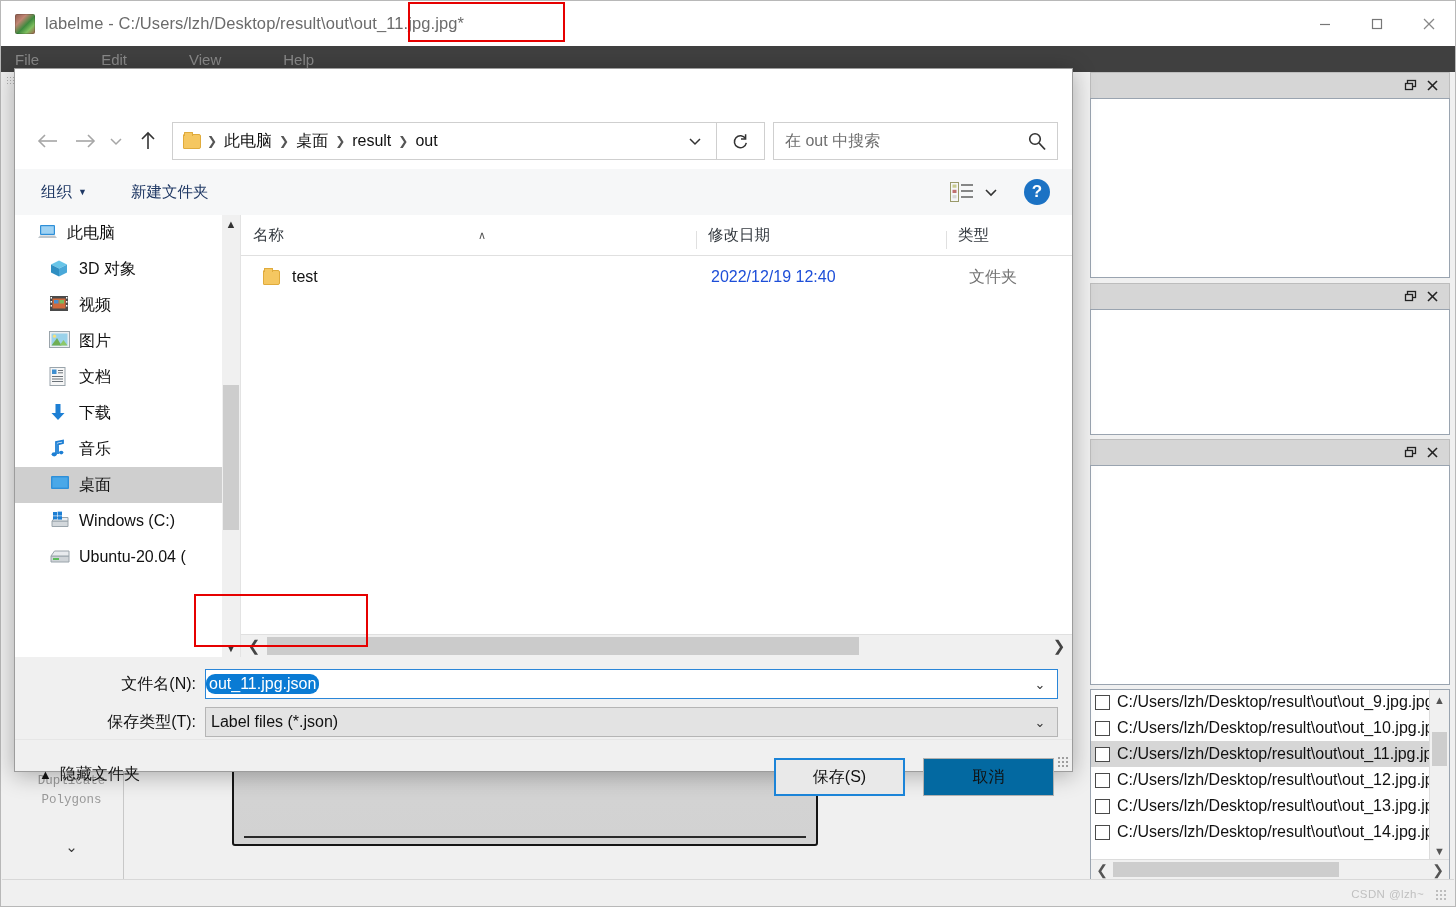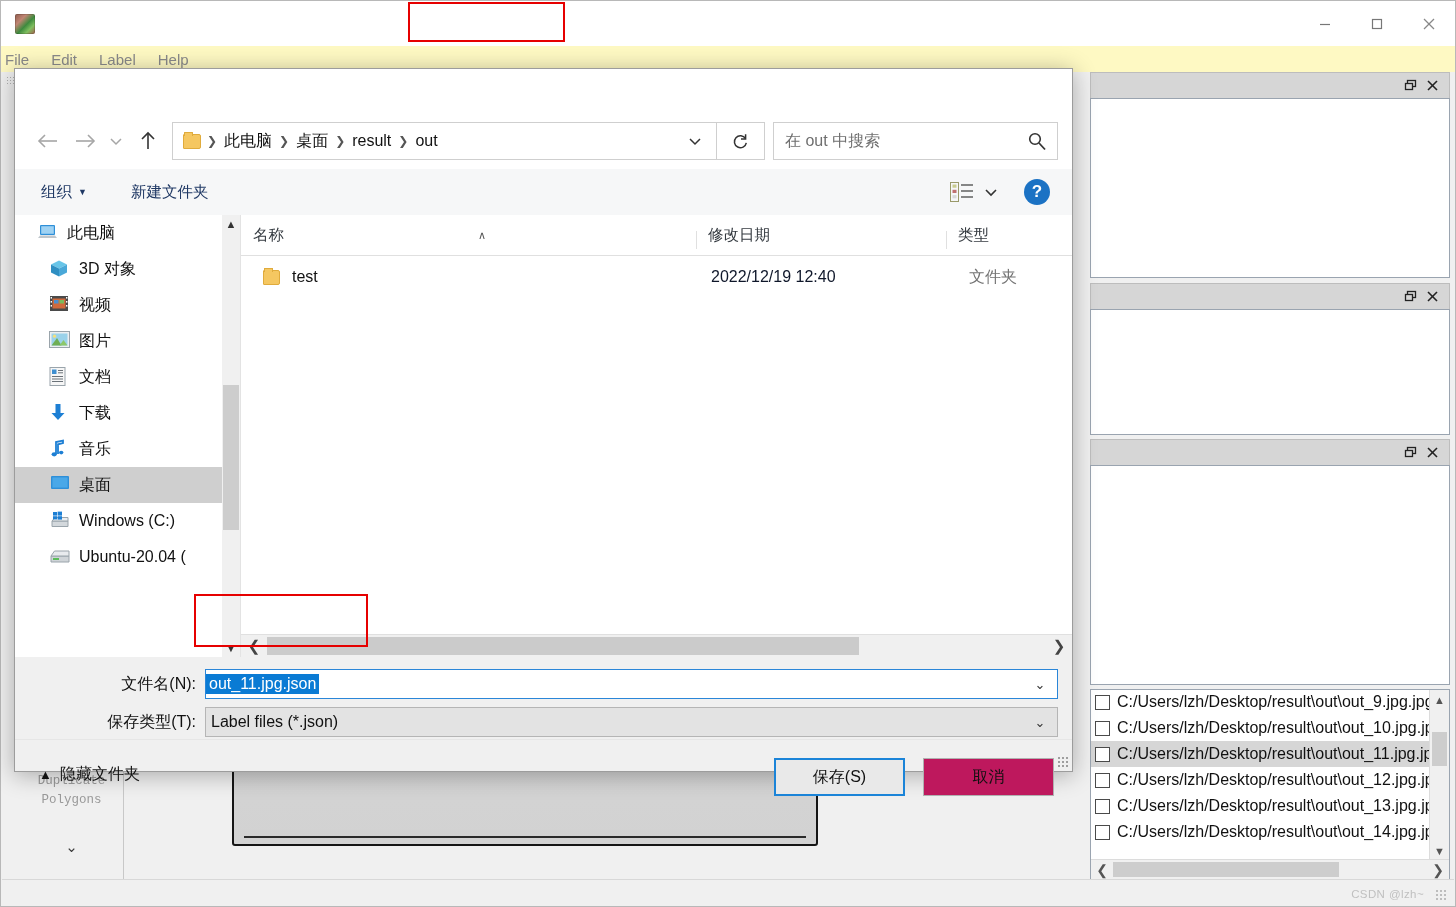--- a/index.html
+++ b/index.html
@@ -19,22 +19,22 @@
     background:linear-gradient(135deg,#8e5c4e 0%,#c08573 30%,#3e8a3e 55%,#7fbf5f 75%,#a45c4e 100%);
     box-shadow:inset 0 0 0 1px rgba(0,0,0,.15);}
   .mw-title{font-size:16.5px;color:#6b6b6b;white-space:nowrap;letter-spacing:.1px;}
   .mw-title .hl{color:#6b6b6b;}
   .mw-ctrls{position:absolute;right:0;top:0;height:45px;display:flex;align-items:center;}
   .mw-btn{width:52px;height:45px;display:flex;align-items:center;justify-content:center;}
   .mw-btn svg{display:block;}
 
   .red-box{position:absolute;border:2.5px solid #e60000;box-sizing:border-box;pointer-events:none;}
 
-  .menubar{position:absolute;left:0;top:45px;width:1454px;height:26px;background:#fef9c3;
-    display:flex;align-items:center;box-sizing:border-box;}
+  .menubar{position:absolute;left:0;top:45px;width:1454px;height:26px;background:#404040;
+    display:flex;align-items:center;padding-left:10px;box-sizing:border-box;gap:40px;}
   .menuitem{font-size:15px;color:#8a8a8a;margin-right:14px;padding:1px 4px;}
 
   .mw-body{position:absolute;left:1px;top:71px;right:1px;bottom:1px;background:#f0f0f0;}
 
   
   .left-tool{position:absolute;left:0;top:0;width:18px;bottom:0;background:#f0f0f0;border-right:1px solid #d0d0d0;}
   .lt-dots{position:absolute;left:4px;top:4px;width:8px;height:10px;
      background-image:radial-gradient(circle,#a0a0a0 .8px,transparent .9px);
      background-size:3px 3px;opacity:.8;}
 
@@ -130,54 +130,57 @@
 
   .filepane{position:absolute;left:226px;top:0;right:0;bottom:0;background:#fff;}
   .colhdr{height:40px;display:flex;align-items:flex-end;border-bottom:1px solid #e0e0e0;position:relative;}
   .col{font-size:15.5px;color:#33393f;padding:0 0 9px 12px;box-sizing:border-box;position:relative;}
   .col:not(:first-child):before{content:"";position:absolute;left:0;top:6px;bottom:6px;width:1px;background:#e0e0e0;}
   .sortcaret{position:absolute;left:237px;top:14px;font-size:11px;color:#555;}
   .filerow{height:42px;display:flex;align-items:center;}
   .fr-folder{width:15px;height:13px;margin-left:22px;margin-right:12px;background:#f5c761;border:1px solid #e0ab3c;border-radius:1px 2px 2px 1px;position:relative;flex:0 0 auto;}
   .fr-folder:before{content:"";position:absolute;left:0;top:-3px;width:7px;height:3px;background:#f5c761;border:1px solid #e0ab3c;border-bottom:none;}
   .fr-name{font-size:16px;color:#111;flex:0 0 auto;}
-  .fr-date{font-size:16px;color:#0f172a;position:absolute;left:470px;}
+  .fr-date{font-size:16px;color:#1d4ed8;position:absolute;left:470px;}
   .fr-type{font-size:16px;color:#737373;position:absolute;left:728px;}
   .fp-hsb{position:absolute;left:0;right:0;bottom:0;height:22px;background:#f0f0f0;border-top:1px solid #e0e0e0;display:flex;align-items:center;}
   .fp-hsb .arr{width:26px;text-align:center;color:#444;font-size:15px;}
   .fp-hsb .track{flex:1;height:18px;position:relative;}
   .fp-hsb .thumb{position:absolute;left:0;top:0;bottom:0;width:76%;background:#cbcbcb;}
 
   .formzone{position:absolute;left:0;top:588px;right:0;height:82px;background:#f0f0f0;}
   .frow2{position:absolute;left:0;right:0;height:38px;display:flex;align-items:center;}
   .flabel{width:190px;text-align:right;font-size:16px;color:#111;padding-right:9px;box-sizing:border-box;}
   .combo{flex:1;margin-right:14px;height:30px;background:#fff;border:1px solid #2a86d8;box-sizing:border-box;display:flex;align-items:center;}
   .combo.grey{background:#e3e3e3;border:1px solid #b5b5b5;}
-  .combo .val{font-size:16px;color:#111;padding-left:5px;}
+  .combo .val{font-size:16px;color:#111;padding-left:5px;border-radius:9px;}
   .combo .val.sel{background:#0a7bd4;color:#fff;padding:1px 3px;}
   .combo .cbtn{margin-left:auto;width:34px;text-align:center;color:#333;font-size:13px;}
 
   .btnbar{position:absolute;left:0;top:670px;right:0;bottom:0;background:#f0f0f0;border-top:1px solid #e6e6e6;}
   .hidefolders{position:absolute;left:24px;top:24px;display:flex;align-items:center;font-size:16px;color:#111;}
   .hf-chev{font-size:13px;margin-right:8px;color:#111;}
   .dbtn{position:absolute;top:18px;height:38px;width:131px;display:flex;align-items:center;justify-content:center;
-    font-size:16px;color:#111;background:#be185d;border:1px solid #b0b0b0;box-sizing:border-box;}
+    font-size:16px;color:#111;background:#0369a1;border:1px solid #b0b0b0;box-sizing:border-box;}
   .dbtn.primary{background:#e9e9e9;border:2px solid #1b84d8;}
   .dlg-grip{position:absolute;right:3px;bottom:3px;width:12px;height:12px;
     background-image:radial-gradient(circle,#9e9e9e 1px,transparent 1.1px);background-size:4px 4px;}
 </style>
 </head>
 <body>
 
 <div id="root">
 
   <div class="mainwin">
 
     <div class="mw-titlebar">
       <div class="mw-icon"></div>
+      <div class="mw-title">
+        <span>labelme - C:/Users/lzh/Desktop/result\out\</span><span class="hl">out_11.jpg.jpg*</span>
+      </div>
       <div class="mw-ctrls">
         <div class="mw-btn">
           <svg width="16" height="16" viewBox="0 0 16 16">
               <line x1="3" y1="8.5" x2="13" y2="8.5" stroke="#777" stroke-width="1.2"></line>
             </svg>
         </div>
         <div class="mw-btn">
           <svg width="16" height="16" viewBox="0 0 16 16">
               <rect x="3.5" y="3.5" width="9" height="9" fill="none" stroke="#777" stroke-width="1.2"></rect>
             </svg>
@@ -187,21 +190,21 @@
               <line x1="5" y1="5" x2="15" y2="15" stroke="#888" stroke-width="1.3"></line>
               <line x1="15" y1="5" x2="5" y2="15" stroke="#888" stroke-width="1.3"></line>
             </svg>
         </div>
       </div>
     </div>
 
     <div class="menubar">
       <div class="menuitem">File</div>
       <div class="menuitem">Edit</div>
-      <div class="menuitem">Label</div>
+      <div class="menuitem">View</div>
       <div class="menuitem">Help</div>
     </div>
 
     <div class="mw-body">
 
       <div class="left-tool">
         <div class="lt-dots"></div>
       </div>
 
       <div class="left-panel">

